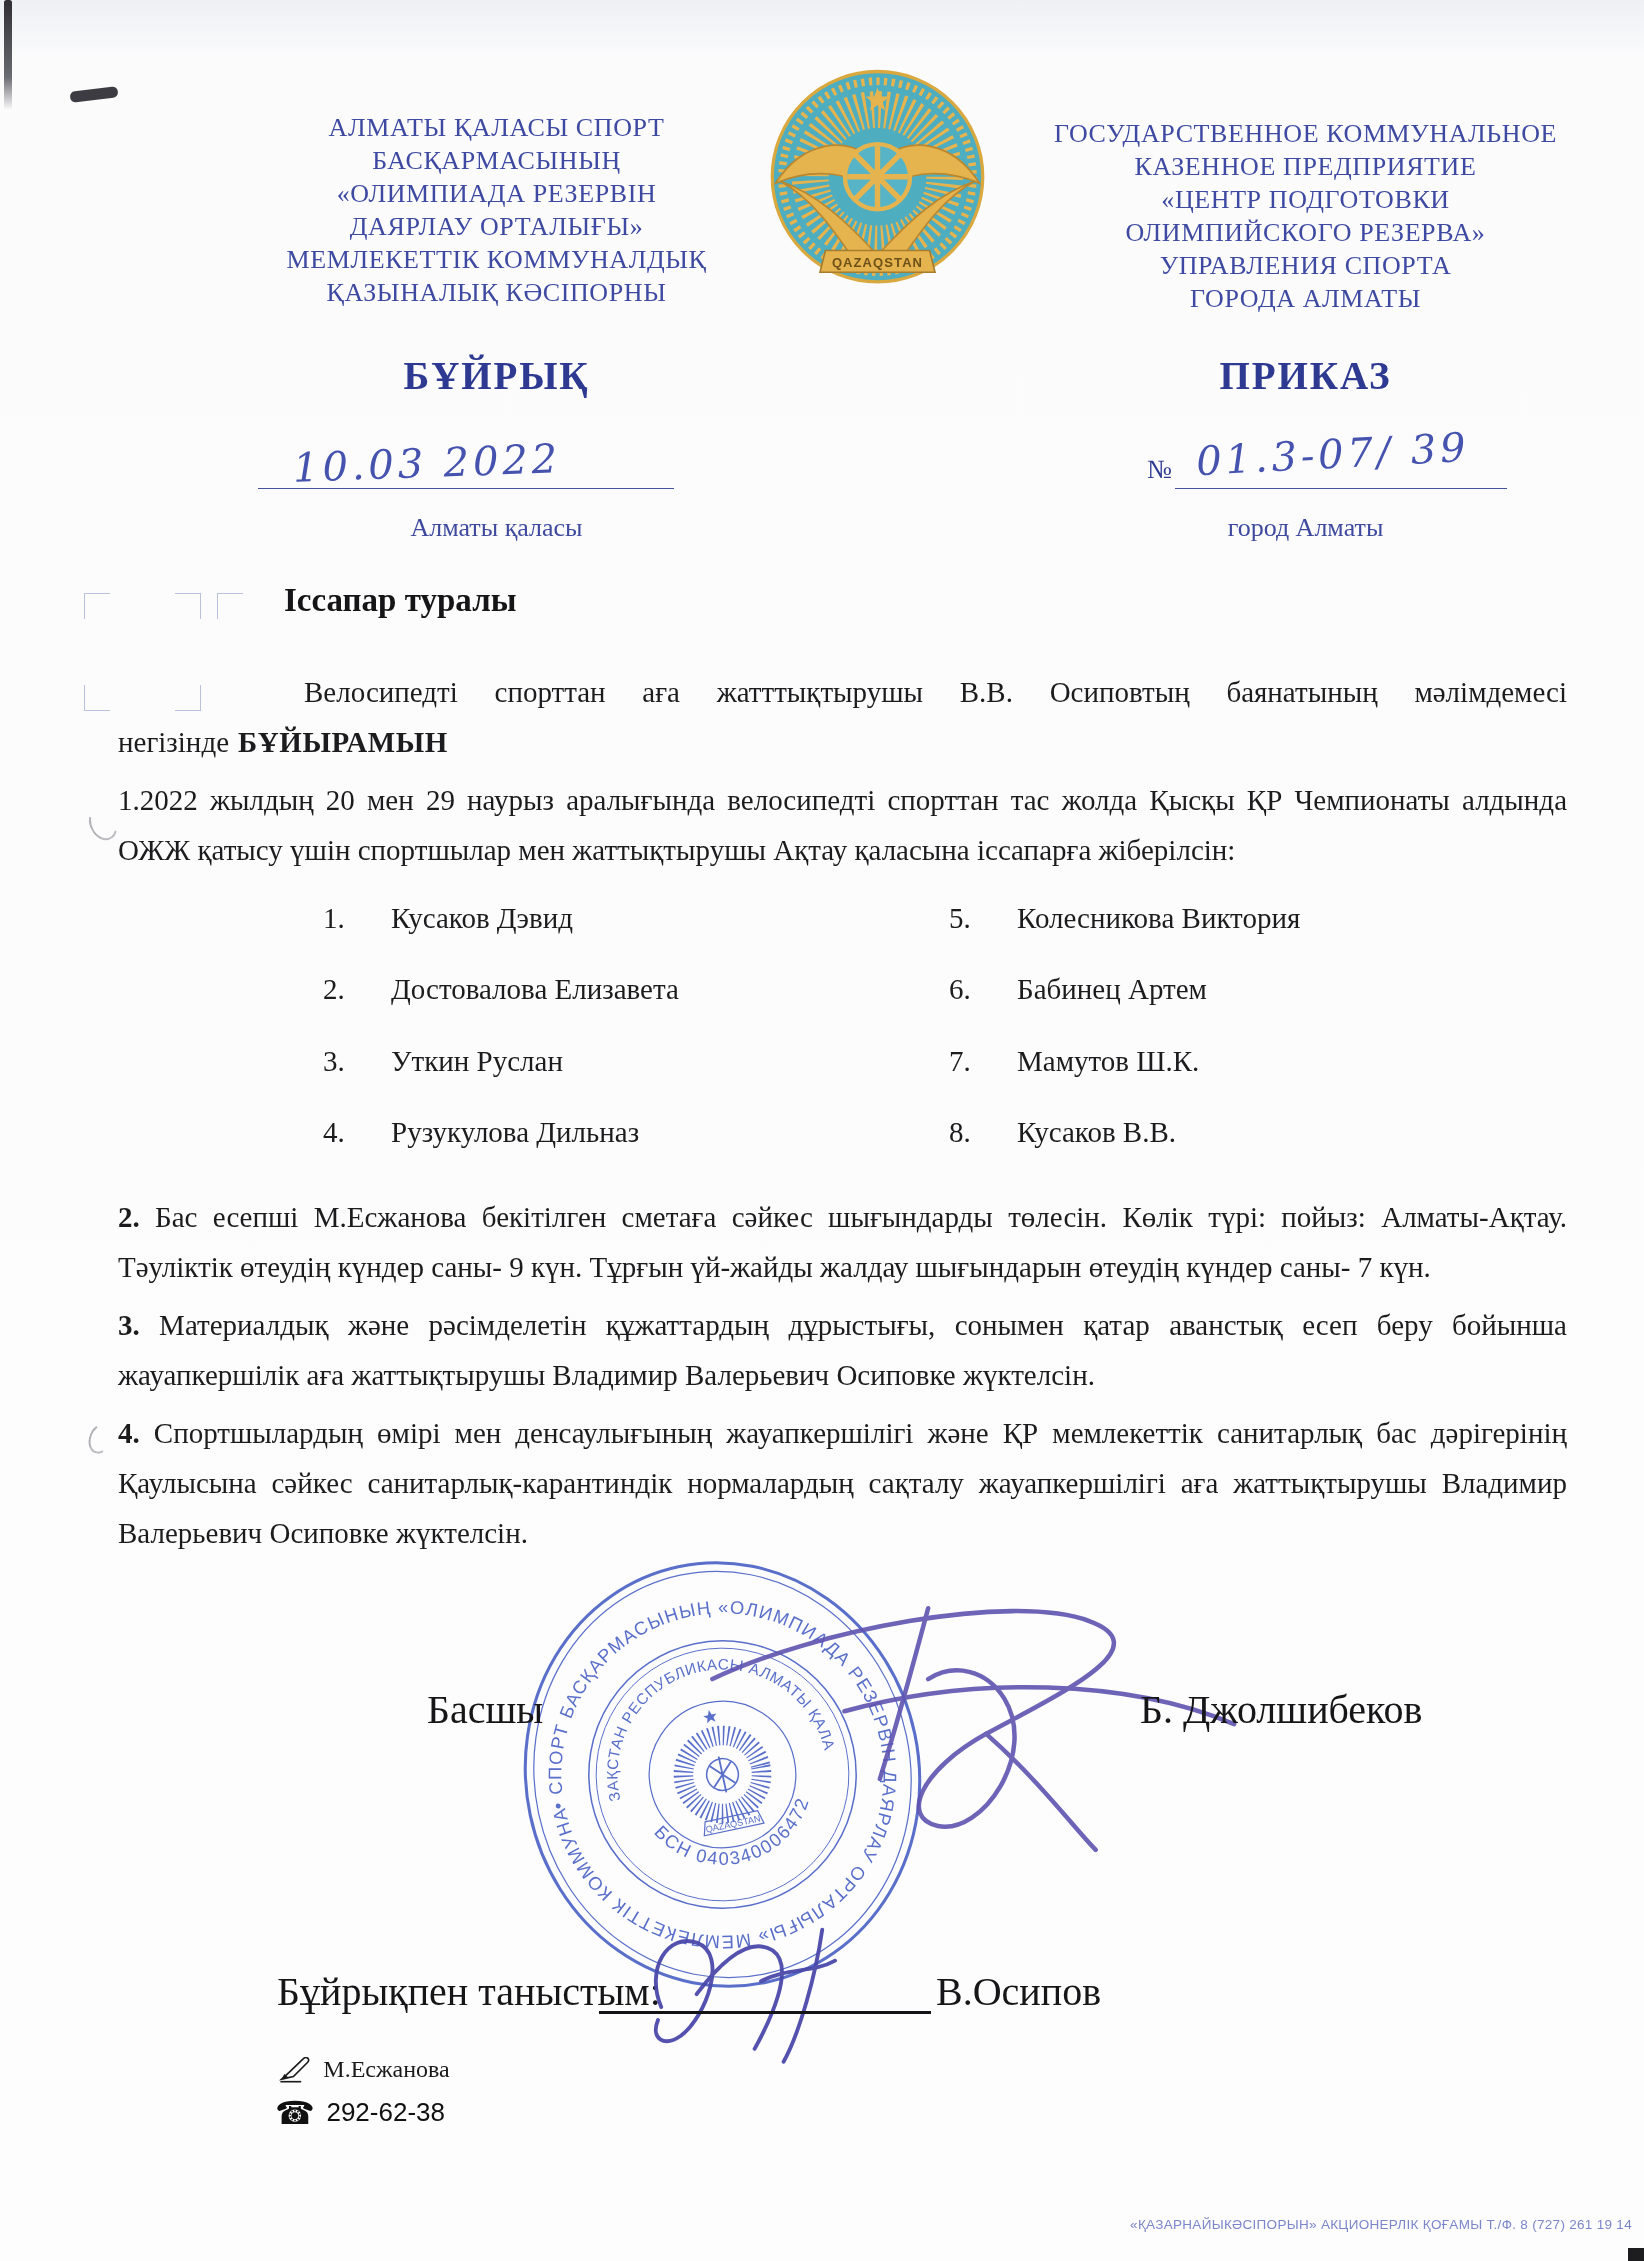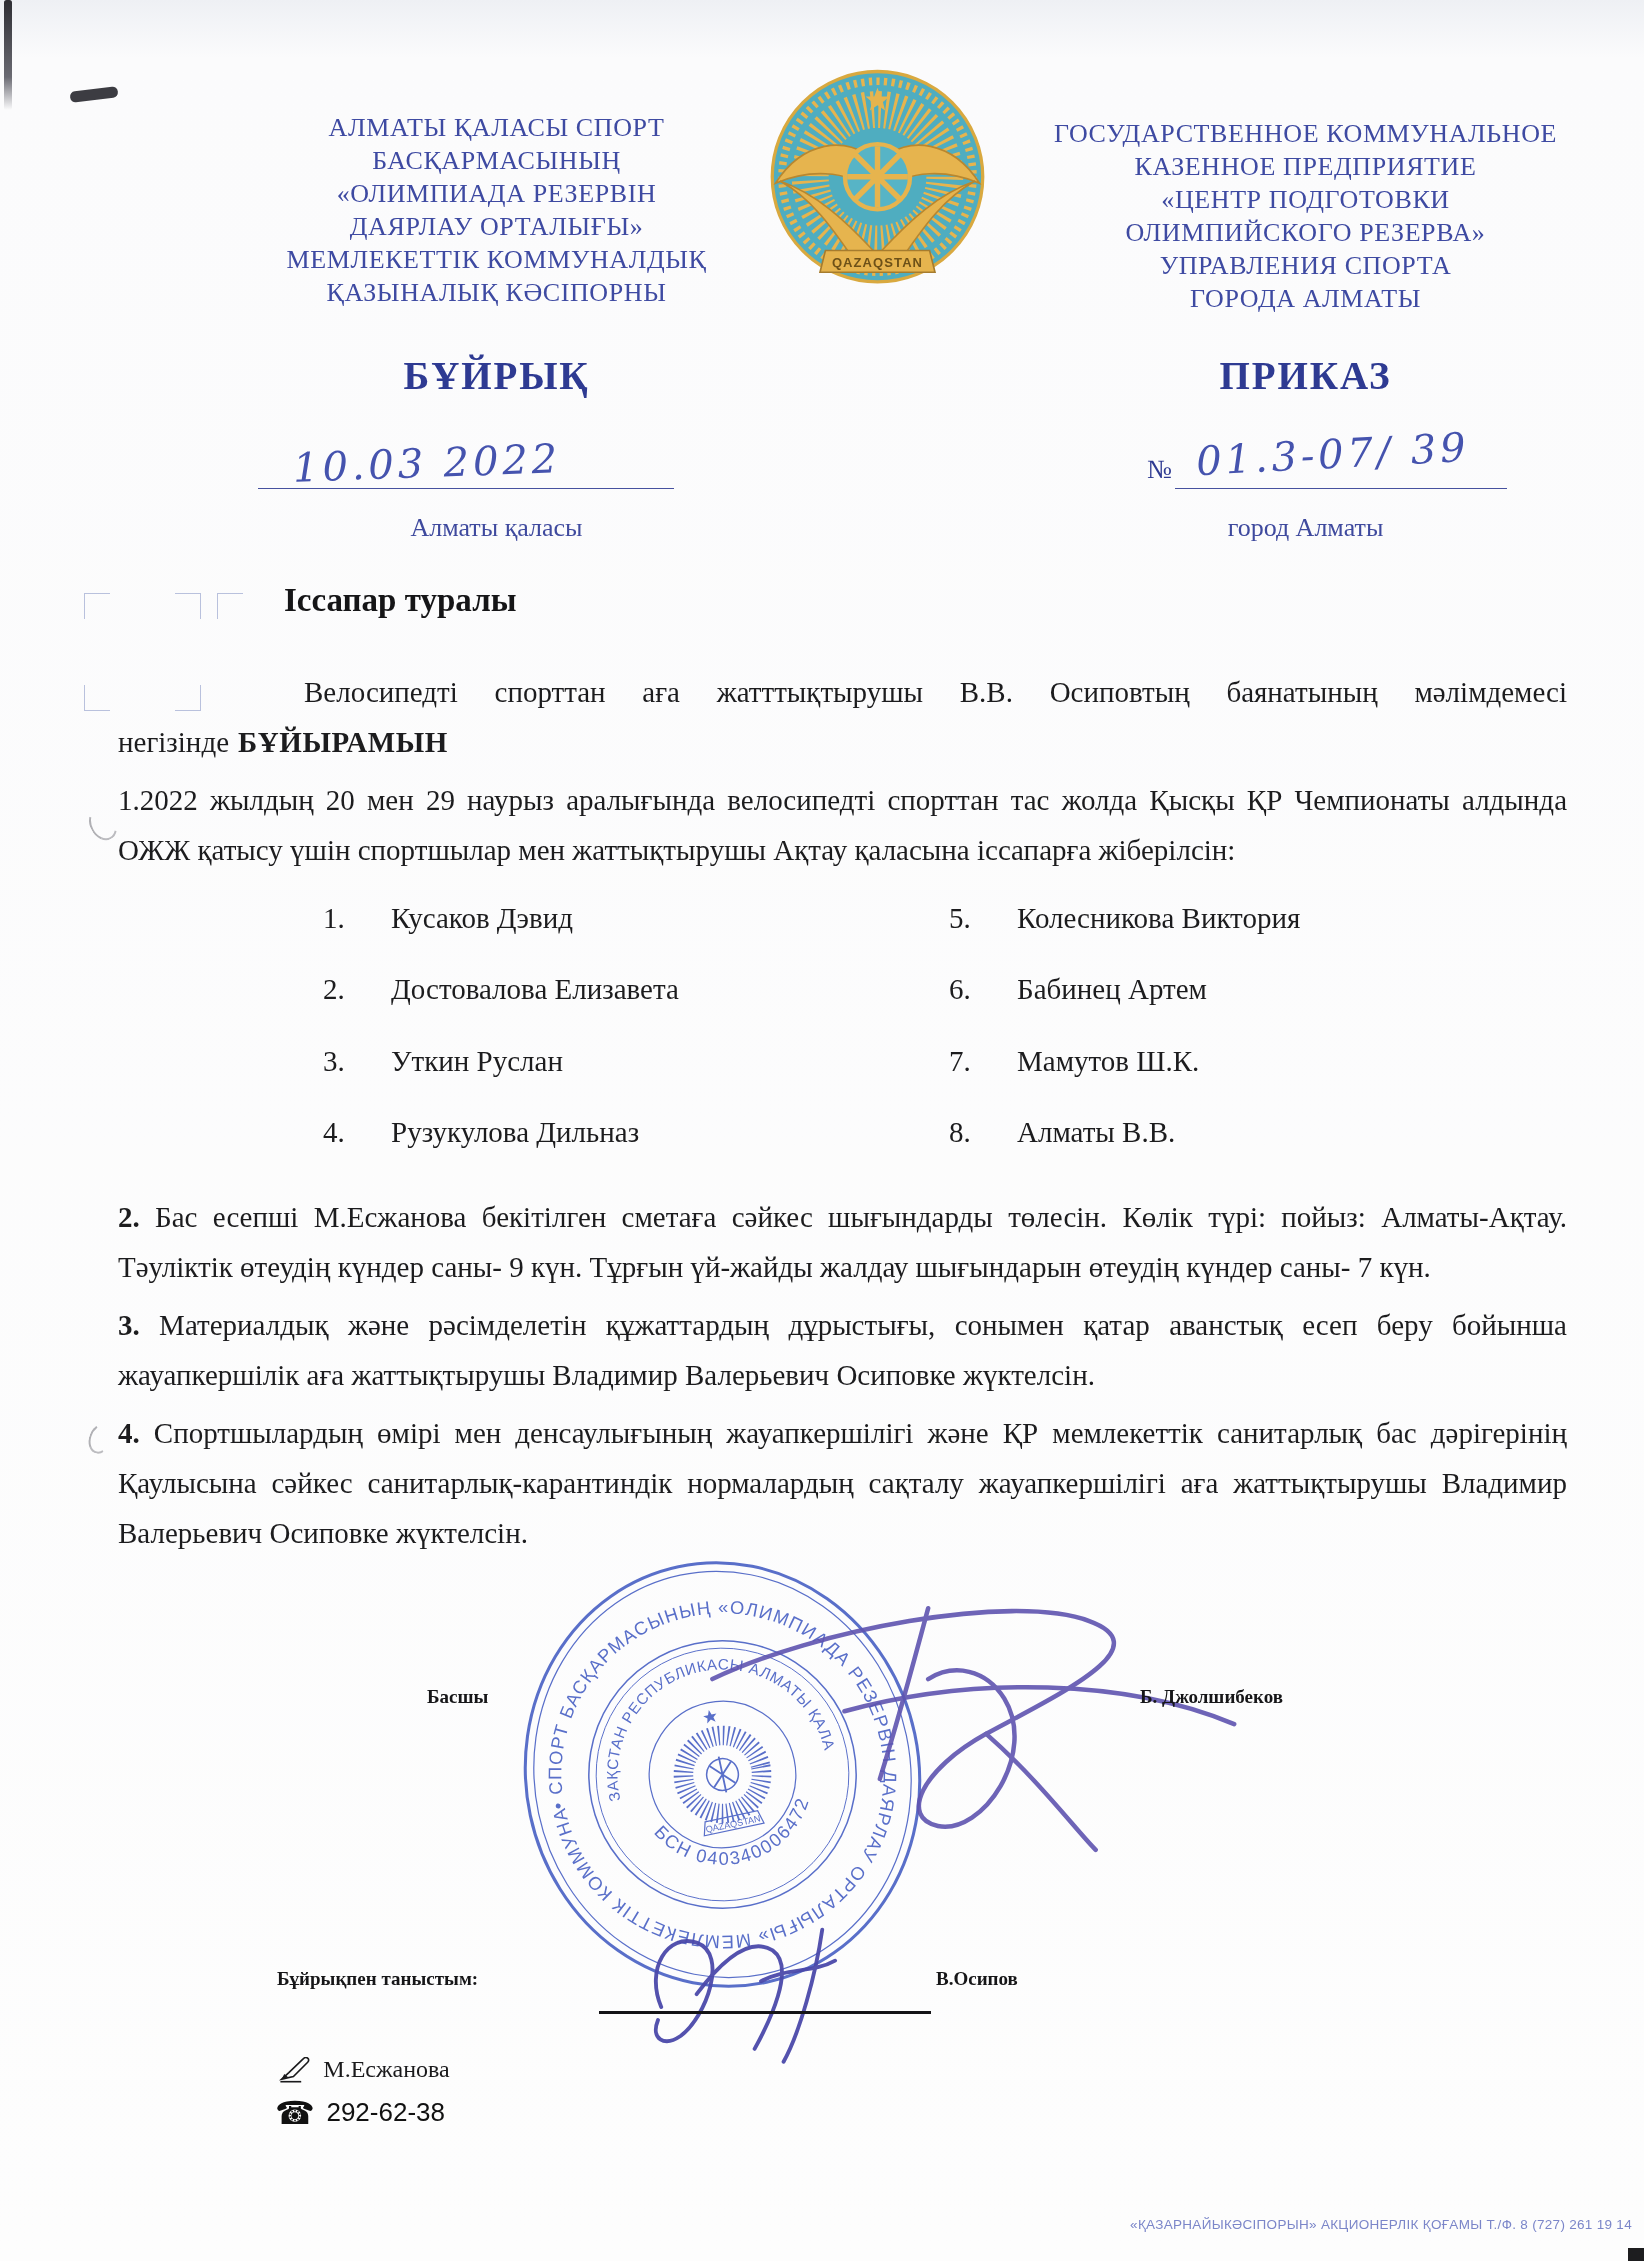--- a/index.html
+++ b/index.html
@@ -40,21 +40,21 @@
   .bold{font-weight:bold;}
   .decree{font-weight:bold;margin-left:9px;letter-spacing:0.6px;}
   .ath-list{display:flex;padding:9px 0 6.4px 213px;}
   .ath-col{width:645px;}
   .ath-item{display:flex;margin-bottom:19.3px;line-height:52px;}
   .ath-item .num{width:68px;}
   
   .stamp{position:absolute;left:515px;top:1547px;width:415px;height:455px;opacity:.9;}
   .sig-director{position:absolute;left:651px;top:1547px;width:651px;height:335px;}
   .sig-ack{position:absolute;left:600px;top:1904px;width:277px;height:161px;}
-  .lbl{position:absolute;font-weight:bold;font-size:19px;color:#161618;}
+  .lbl{position:absolute;font-weight:normal;font-size:40px;color:#161618;}
   .director-label{left:427px;top:1686px;}
   .director-name{left:1140px;top:1686px;}
   .ack-label{left:277px;top:1968px;}
   .ack-line{position:absolute;left:599px;top:2011px;width:332px;border-bottom:3.2px solid #141416;height:0;}
   .ack-name{left:936px;top:1968px;}
   .executor{position:absolute;left:279px;top:2056px;font-size:24px;color:#1a1a1c;display:flex;align-items:center;gap:10.3px;}
   .phone-row{position:absolute;left:275px;top:2097px;font-size:26px;color:#111;display:flex;align-items:center;gap:11.6px;font-family:"Liberation Sans",sans-serif;}
   .phone-glyph{font-size:32px;line-height:26px;}
   .footer{position:absolute;left:1064px;top:2217px;width:568px;text-align:right;font-size:13.5px;letter-spacing:0.3px;color:#7b86c9;font-family:"Liberation Sans",sans-serif;}
 </style>
@@ -151,21 +151,21 @@
         <div class="ath-item">
             <span class="num">6.</span>
             <span>Бабинец Артем</span>
           </div>
         <div class="ath-item">
             <span class="num">7.</span>
             <span>Мамутов Ш.К.</span>
           </div>
         <div class="ath-item">
             <span class="num">8.</span>
-            <span>Алматы В.В.</span>
+            <span>Кусаков В.В.</span>
           </div>
       </div>
     </div>
     <p><span class="bold">2.</span><span> Бас есепші М.Есжанова бекітілген сметаға сәйкес шығындарды төлесін. Көлік түрі: пойыз: Алматы-Ақтау.  Тәуліктік өтеудің күндер саны- 9 күн. Тұрғын үй-жайды жалдау шығындарын өтеудің күндер саны- 7 күн.</span></p>
     <p><span class="bold">3.</span><span> Материалдық және рәсімделетін құжаттардың дұрыстығы, сонымен қатар аванстық есеп беру бойынша жауапкершілік аға жаттықтырушы Владимир Валерьевич Осиповке жүктелсін.</span></p>
     <p><span class="bold">4.</span><span> Спортшылардың өмірі мен денсаулығының жауапкершілігі және ҚР мемлекеттік санитарлық бас дәрігерінің  Қаулысына сәйкес санитарлық-карантиндік нормалардың сақталу жауапкершілігі аға жаттықтырушы Владимир Валерьевич Осиповке жүктелсін.</span></p>
   </div>
 
   <svg class="stamp" viewBox="0 0 680 720">
     <g stroke="#4860c4" fill="none" transform="rotate(-12 340 360)">

